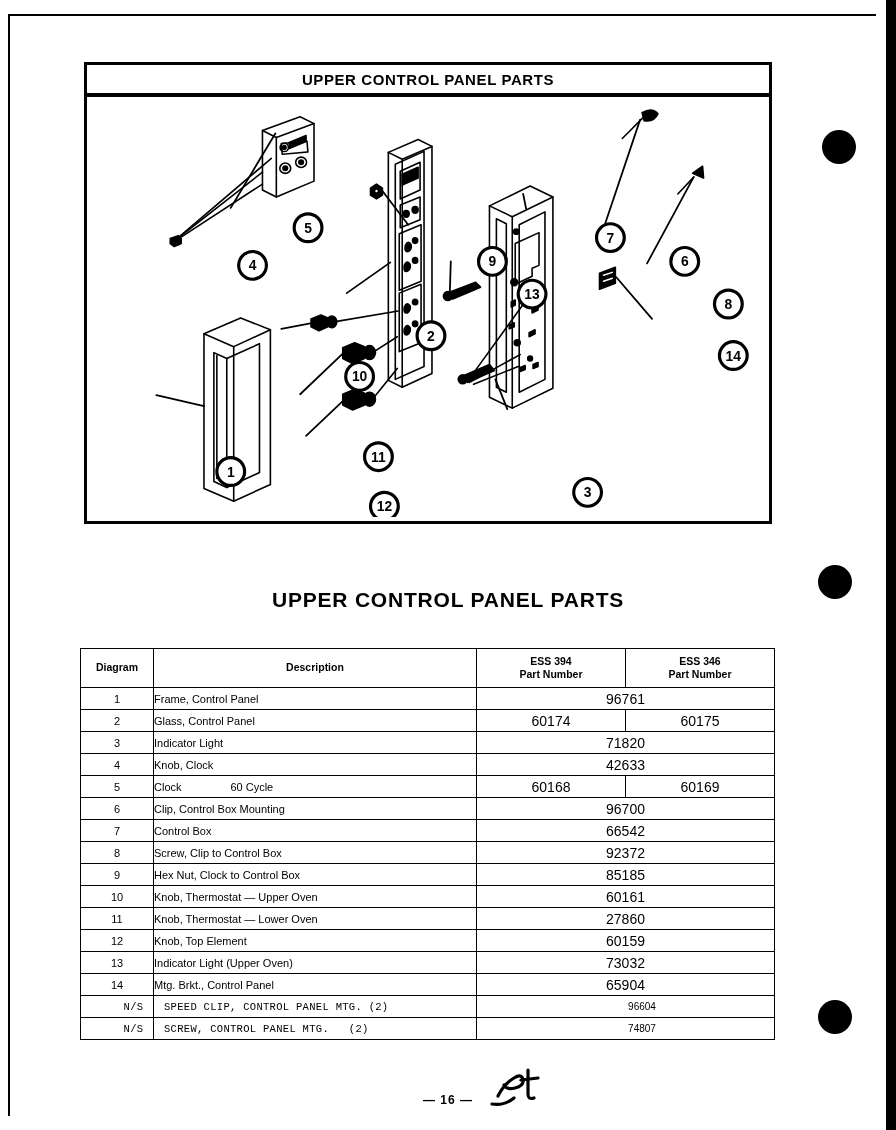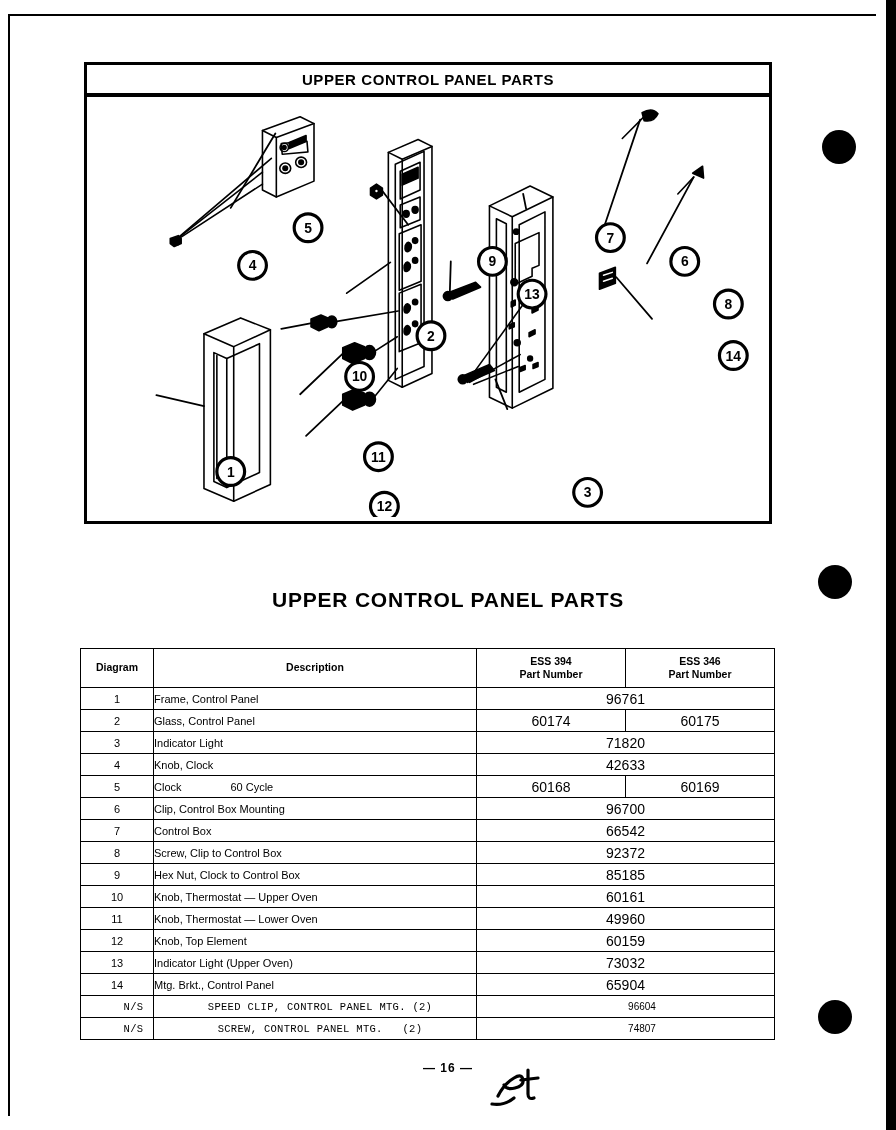--- a/index.html
+++ b/index.html
@@ -137,33 +137,32 @@
     font-size: 14px;
   }
   tr.typewriter td {
     font-family: "Liberation Mono", monospace;
     font-size: 10.5px;
     letter-spacing: 0.3px;
     padding-left: 33px;
   }
   tr.typewriter td.cell-desc {
     padding-left: 10px;
-    text-align: center;
   }
   tr.typewriter td.cell-part {
     font-family: "Liberation Sans", sans-serif;
     font-size: 10px;
     letter-spacing: 0;
   }
 
   
   #page-footer {
     position: absolute;
     left: 0;
-    top: 1058px;
+    top: 1090px;
     width: 896px;
     text-align: center;
   }
   #page-number {
     font-size: 12px;
     font-weight: bold;
     letter-spacing: 1px;
   }
   #hand-mark {
     position: absolute;
@@ -471,21 +470,21 @@
           <td class="cell-part" colspan="2">85185</td>
         </tr>
         <tr>
           <td class="cell-diagram">10</td>
           <td class="cell-desc">Knob, Thermostat — Upper Oven</td>
           <td class="cell-part" colspan="2">60161</td>
         </tr>
         <tr>
           <td class="cell-diagram">11</td>
           <td class="cell-desc">Knob, Thermostat — Lower Oven</td>
-          <td class="cell-part" colspan="2">49960</td>
+          <td class="cell-part" colspan="2">27860</td>
         </tr>
         <tr>
           <td class="cell-diagram">12</td>
           <td class="cell-desc">Knob, Top Element</td>
           <td class="cell-part" colspan="2">60159</td>
         </tr>
         <tr>
           <td class="cell-diagram">13</td>
           <td class="cell-desc">Indicator Light (Upper Oven)</td>
           <td class="cell-part" colspan="2">73032</td>

